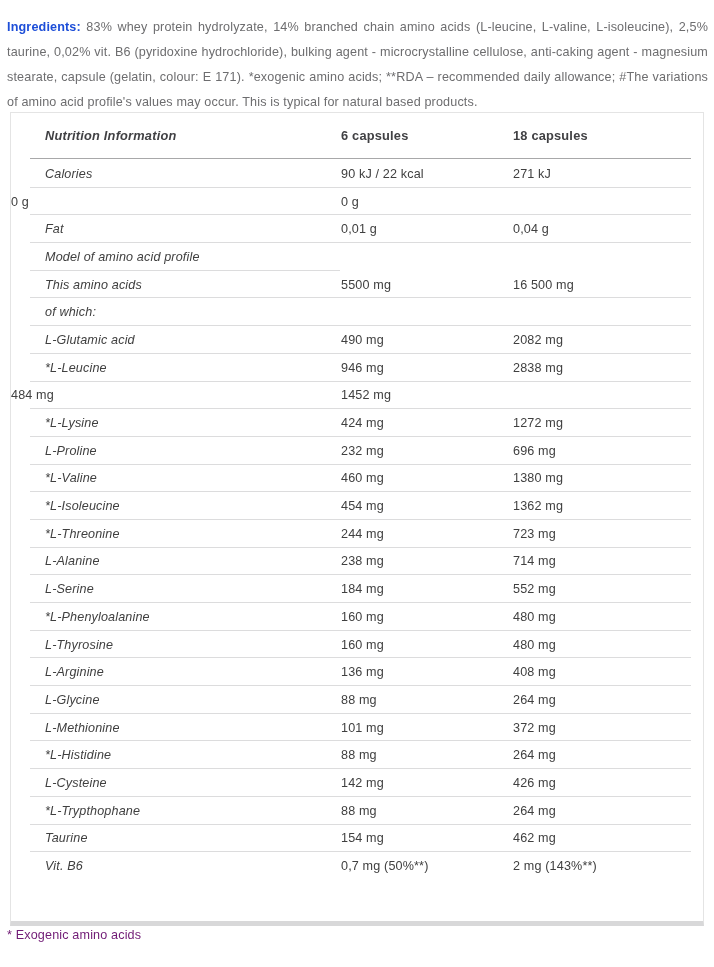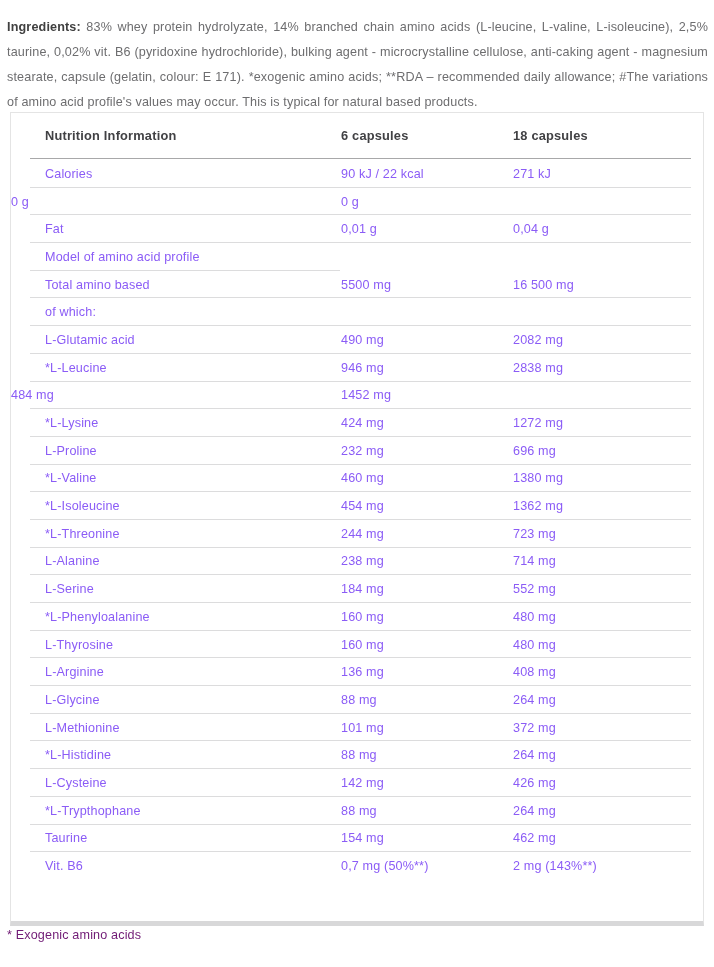--- a/index.html
+++ b/index.html
@@ -22,21 +22,21 @@
     left: 7px;
     width: 701px;
     font-size: 12.6px;
     line-height: 25px;
     letter-spacing: 0.15px;
     text-align: justify;
     color: #6d6d6f;
   }
   .ingredients .ing-label {
     font-weight: bold;
-    color: #404040;
+    color: #1d4ed8;
   }
 
   
   .ntable {
     position: absolute;
     top: 112px;
     left: 10px;
     width: 694px;
     height: 814px;
     box-sizing: border-box;
@@ -62,35 +62,35 @@
   .tbody {
     padding-top: 1px;
   }
   .trow {
     display: grid;
     grid-template-columns: 330px 172px 1fr;
     height: 27.7px;
     align-items: center;
     font-size: 12.6px;
     letter-spacing: 0.15px;
-    color: #8b5cf6;
+    color: #404040;
     position: relative;
   }
   .trow::after {
     content: "";
     position: absolute;
     left: 19px;
     right: 12px;
     bottom: 0;
     height: 1px;
     background: #dcdcdd;
   }
   .trow.partial::after { right: 363px; }
   .trow.last::after { display: none; }
-  .c1 { padding-left: 34px; }
+  .c1 { padding-left: 34px; font-style: italic; }
 
   
   .footnote {
     position: absolute;
     left: 7px;
     font-size: 12.6px;
     letter-spacing: 0.15px;
     color: #701a75;
   }
   .fn1 { top: 928px; }
@@ -122,21 +122,21 @@
     <div class="c1">Fat</div>
     <div class="c2">0,01 g</div>
     <div class="c3">0,04 g</div>
   </div>
       <div class="trow partial">
     <div class="c1">Model of amino acid profile</div>
     <div class="c2"></div>
     <div class="c3"></div>
   </div>
       <div class="trow">
-    <div class="c1">Total amino based</div>
+    <div class="c1">This amino acids</div>
     <div class="c2">5500 mg</div>
     <div class="c3">16 500 mg</div>
   </div>
       <div class="trow">
     <div class="c1">of which:</div>
     <div class="c2"></div>
     <div class="c3"></div>
   </div>
       <div class="trow">
     <div class="c1">L-Glutamic acid</div>

